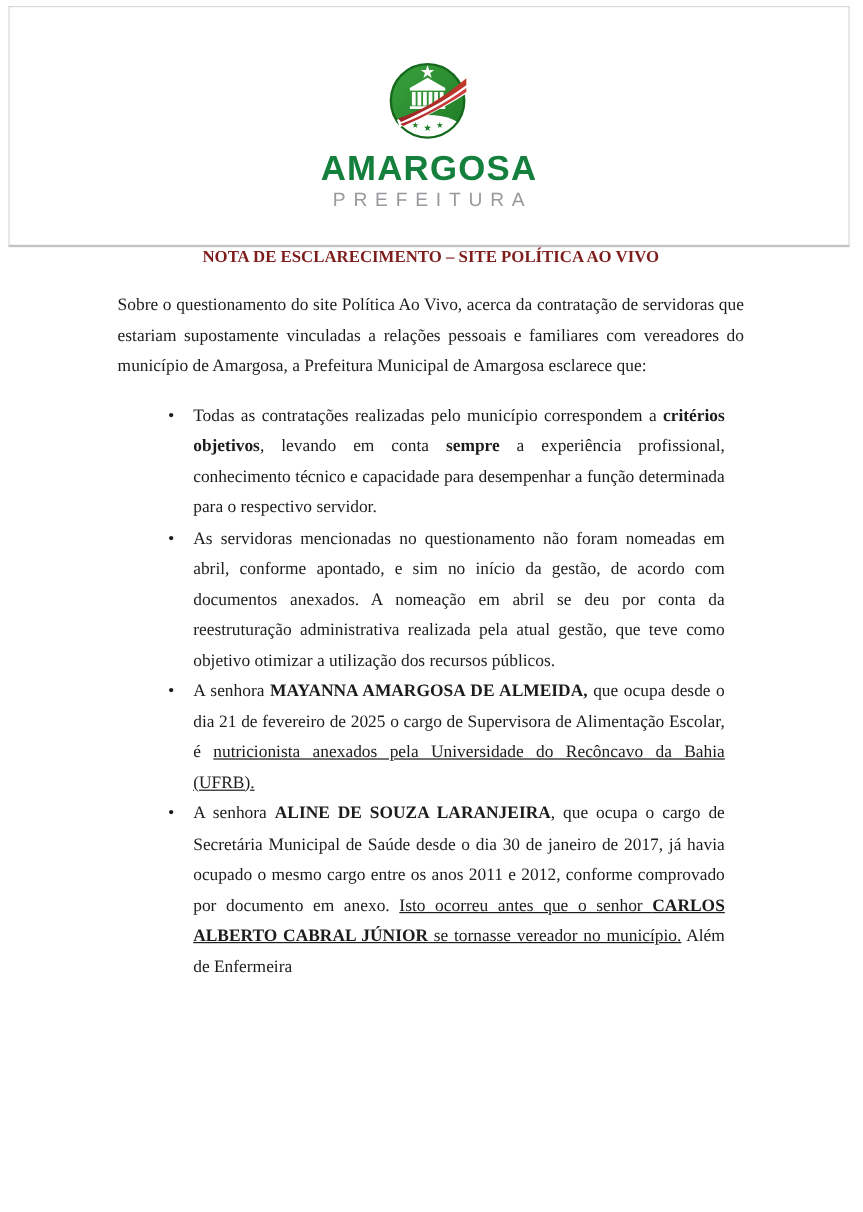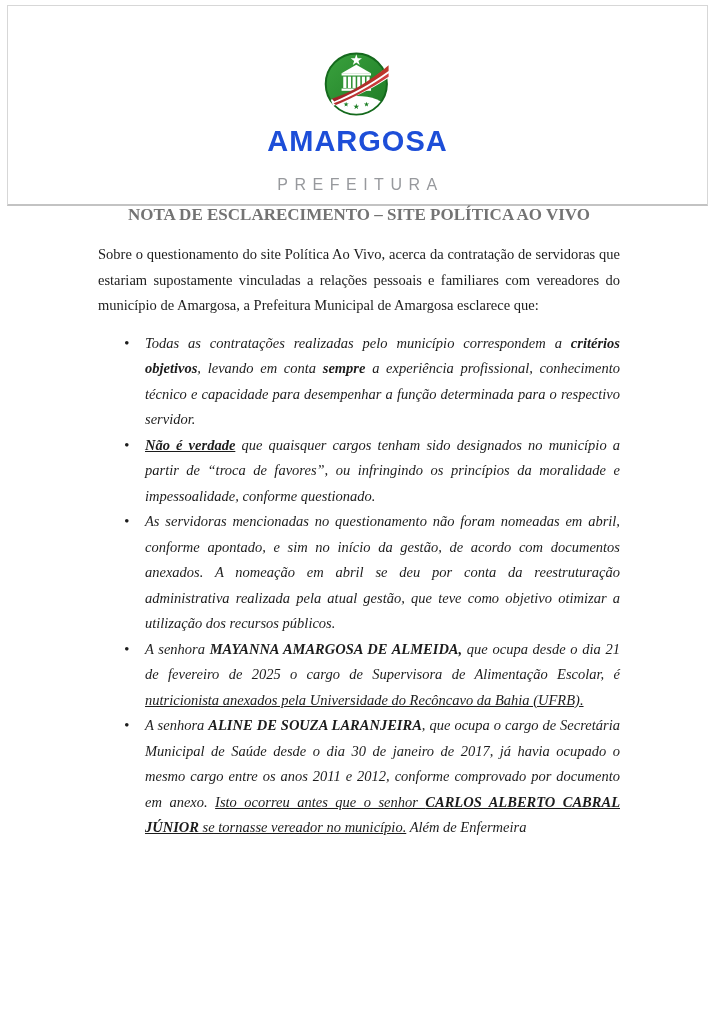--- a/index.html
+++ b/index.html
@@ -19,45 +19,45 @@
     border:1px solid #d7d7d7;
     border-bottom:2px solid #c3c3c3;
     text-align:center;
   }
   .logo-svg{display:block;margin:44px auto 0;}
   .wordmark{
     font-family:"Liberation Sans", sans-serif;
     font-weight:bold;
     font-size:29px;line-height:1;
     letter-spacing:1px;
-    color:#1d4ed8;
+    color:#15803d;
     margin-top:9px;
   }
   .subtitle{
     font-family:"Liberation Sans", sans-serif;
     font-size:16px;line-height:1;
     letter-spacing:6.5px;
     text-indent:6px;
     color:#97999d;
-    margin-top:21px;
+    margin-top:4px;
   }
   
   .content{
     position:absolute;top:203px;left:98px;width:522px;
     font-size:14.5px;line-height:25.5px;
   }
   .doc-title{
     margin:0 0 12px 0;
     text-align:center;
     font-weight:bold;
-    font-size:17px;line-height:24px;
-    color:#737373;
+    font-size:14px;line-height:24px;
+    color:#7f1d1d;
   }
   .intro{margin:15px 0 12px 0;text-align:justify;}
-  .bullets{margin:0;padding:0;list-style:none;font-style:italic;}
+  .bullets{margin:16px;padding:0;list-style:none;}
   .bullets li{
     position:relative;
     padding-left:47px;
     text-align:justify;
   }
   .bullets li::before{
     content:"\2022";
     position:absolute;left:26px;top:0;
     font-size:15px;
   }
@@ -127,20 +127,19 @@
     <div class="subtitle">PREFEITURA</div>
   </div>
 
   <div class="content">
     <p class="doc-title">NOTA DE ESCLARECIMENTO – SITE POLÍTICA AO VIVO</p>
 
     <p class="intro"><span>Sobre o questionamento do site Política Ao Vivo, acerca da contratação de servidoras que estariam supostamente vinculadas a relações pessoais e familiares com vereadores do município de Amargosa, a Prefeitura Municipal de Amargosa esclarece que:</span></p>
 
     <ul class="bullets">
         <li><span>Todas as contratações realizadas pelo município correspondem a </span><span class="b">critérios objetivos</span><span>, levando em conta </span><span class="b">sempre</span><span> a experiência profissional, conhecimento técnico e capacidade para desempenhar a função determinada para o respectivo servidor.</span></li>
-        <li><span class="b u">Não é verdade</span><span> que quaisquer cargos tenham sido designados no município a partir de “troca de favores”, ou infringindo os princípios da moralidade e impessoalidade, conforme questionado.</span></li>
         <li><span>As servidoras mencionadas no questionamento não foram nomeadas em abril, conforme apontado, e sim no início da gestão, de acordo com documentos anexados. A nomeação em abril se deu por conta da reestruturação administrativa realizada pela atual gestão, que teve como objetivo otimizar a utilização dos recursos públicos.</span></li>
         <li><span>A senhora </span><span class="b">MAYANNA AMARGOSA DE ALMEIDA,</span><span> que ocupa desde o dia 21 de fevereiro de 2025 o cargo de Supervisora de Alimentação Escolar, é </span><span class="u">nutricionista anexados pela Universidade do Recôncavo da Bahia (UFRB).</span></li>
         <li><span>A senhora </span><span class="b">ALINE DE SOUZA LARANJEIRA</span><span>, que ocupa o cargo de Secretária Municipal de Saúde desde o dia 30 de janeiro de 2017, já havia ocupado o mesmo cargo entre os anos 2011 e 2012, conforme comprovado por documento em anexo. </span><span class="u">Isto ocorreu antes que o senhor </span><span class="b u">CARLOS ALBERTO CABRAL JÚNIOR</span><span class="u"> se tornasse vereador no município.</span><span> Além de Enfermeira</span></li>
       </ul>
   </div>
 
 </div>
 
 </body></html>

